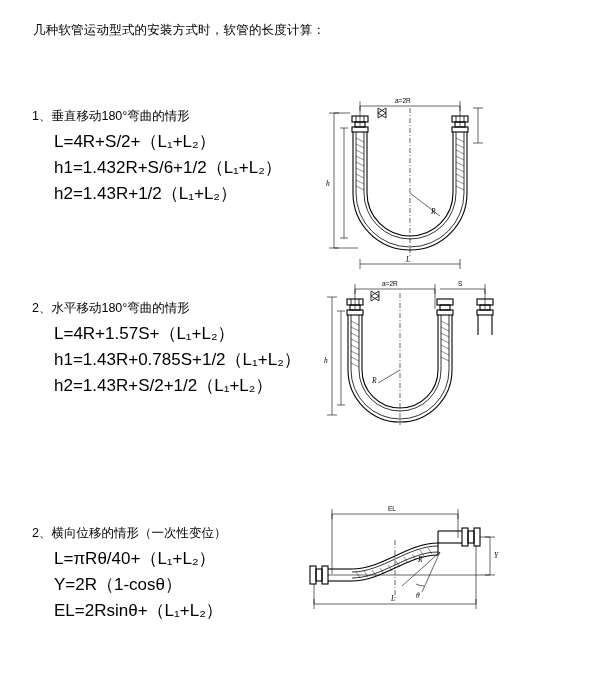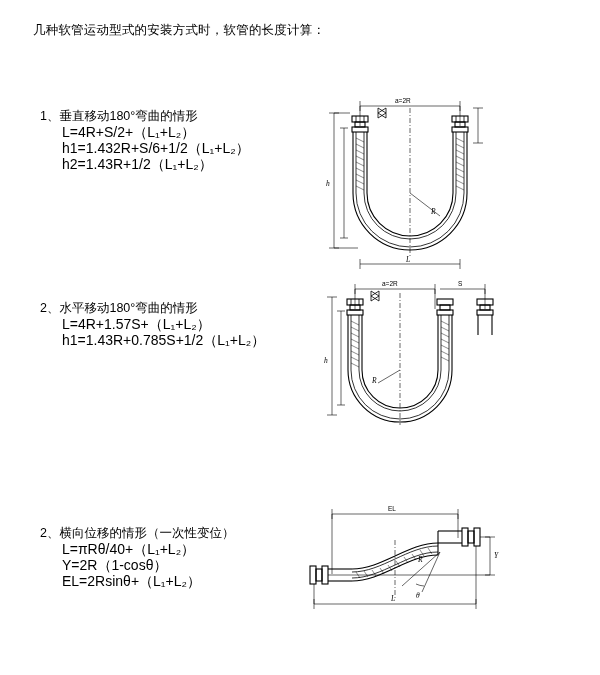--- a/index.html
+++ b/index.html
@@ -32,34 +32,35 @@
     position: absolute;
     left: 0;
     width: 600px;
   }
   .sec1 { top: 108px; }
   .sec2 { top: 300px; }
   .sec3 { top: 525px; }
 
   .textblock {
     position: absolute;
-    left: 40px;
+    left: 32px;
     top: 0;
     width: 260px;
   }
   .title-line {
     font-size: 12.5px;
     white-space: nowrap;
     line-height: 16px;
   }
   .formula {
-    font-size: 14px;
+    font-size: 17px;
     white-space: nowrap;
     line-height: 16px;
     margin-left: 22px;
+    margin-top: 10px;
   }
   .figure {
     position: absolute;
   }
   .fig1 { left: 300px; top: -40px; }
   .fig2 { left: 300px; top: -25px; }
   .fig3 { left: 290px; top: -25px; }
   svg { display: block; }
   .thin { stroke: #000; stroke-width: 0.8; fill: none; }
   .med { stroke: #000; stroke-width: 1.1; fill: none; }
@@ -173,20 +174,21 @@
         <text class="lbl-i" x="106" y="194">L</text>
       </svg>
     </div>
   </div>
 
   <div class="section sec2">
     <div class="textblock">
       <div class="title-line">2、水平移动180°弯曲的情形</div>
       <div class="formula">L=4R+1.57S+（L₁+L₂）</div>
       <div class="formula">h1=1.43R+0.785S+1/2（L₁+L₂）</div>
+      <div class="formula">h2=1.43R+S/2+1/2（L₁+L₂）</div>
     </div>
 
     <div class="figure fig2">
       <svg width="250" height="170" viewBox="0 0 250 170">
 
         <line class="dim" x1="55" y1="14" x2="135" y2="14"></line>
         <line class="dim" x1="55" y1="9" x2="55" y2="19"></line>
         <line class="dim" x1="135" y1="9" x2="135" y2="19"></line>
         <text class="lbl" x="82" y="11">a=2R</text>
 

